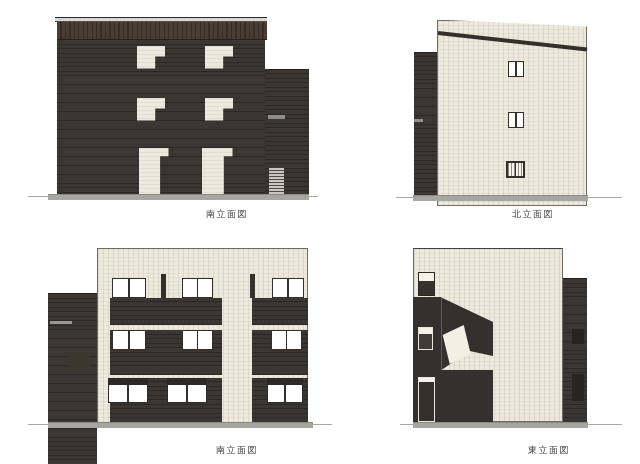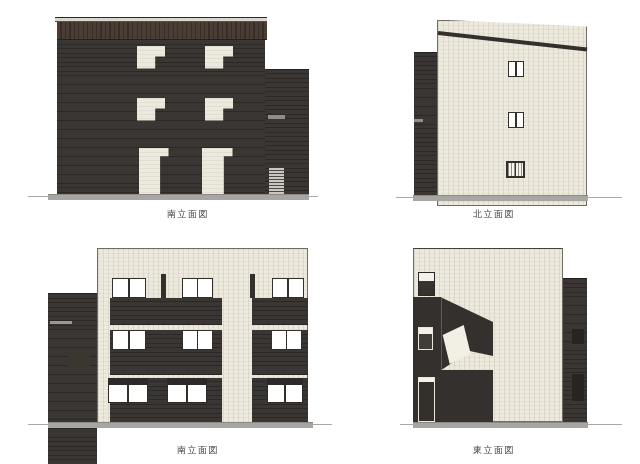--- a/index.html
+++ b/index.html
@@ -30,21 +30,21 @@
   .notch-win{clip-path:polygon(0 0,100% 0,100% 48%,65% 48%,65% 100%,0 100%);}
   .notch-door{clip-path:polygon(0 0,100% 0,100% 18%,72% 18%,72% 100%,0 100%);}
   .ground{background:#a8a6a2;border-top:1px solid #8b8985;}
   .gline{background:#aaa8a4;}
   .coping{background:#d8d6ce;border-top:1.2px solid #2b2a28;border-bottom:1px solid #55514c;}
   .parapet{background-color:#46392f;
         background-image:repeating-linear-gradient(to right,#4a3d33 0 3px,#392e27 3px 4.5px);
         border-bottom:1px solid #261f1a;}
   .ladder{background-color:#c9c7c0;
         background-image:repeating-linear-gradient(to bottom,transparent 0 2px,#4c4945 2px 3px);}
-  .lbl{font-size:9px;letter-spacing:1.5px;color:#3b3b3b;text-align:center;}
+  .lbl{font-size:9px;letter-spacing:1.5px;color:#3b3b3b;text-align:right;}
 </style>
 </head>
 <body>
 
 <div id="canvas">
 
   <div class="abs" style="left:28px;top:10px;width:300px;height:212px">
     <div class="abs gline" style="left:0px;top:185.5px;width:290px;height:1.5px"></div>
     <div class="abs parapet" style="left:28.5px;top:11.5px;width:210px;height:18.5px"></div>
     <div class="abs dark" style="left:28.5px;top:30px;width:208.5px;height:156.5px"></div>
@@ -126,16 +126,16 @@
     </svg>
 
     <div class="abs" style="left:28.3px;top:32px;width:16.7px;height:24px;border:1px solid #2b2826;
          background:linear-gradient(to bottom,#f4f1e8 0 8px,#36322e 8px)"></div>
     <div class="abs" style="left:28.3px;top:86.7px;width:15px;height:23.3px;border:1.5px solid #e8e5d9;
          background:linear-gradient(to bottom,#f4f1e8 0 6px,#403c37 6px)"></div>
     <div class="abs" style="left:28.3px;top:137px;width:16.7px;height:45px;border:1.5px solid #e8e5d9;
          background:linear-gradient(to bottom,#f4f1e8 0 4px,#332f2b 4px)"></div>
 
     <div class="abs ground" style="left:23px;top:181.5px;width:174.5px;height:6px"></div>
-    <div class="abs lbl" style="left:44px;top:204px;width:120px">東立面図</div>
+    <div class="abs lbl" style="left:60px;top:204px;width:120px">東立面図</div>
   </div>
 
 </div>
 
 </body></html>

